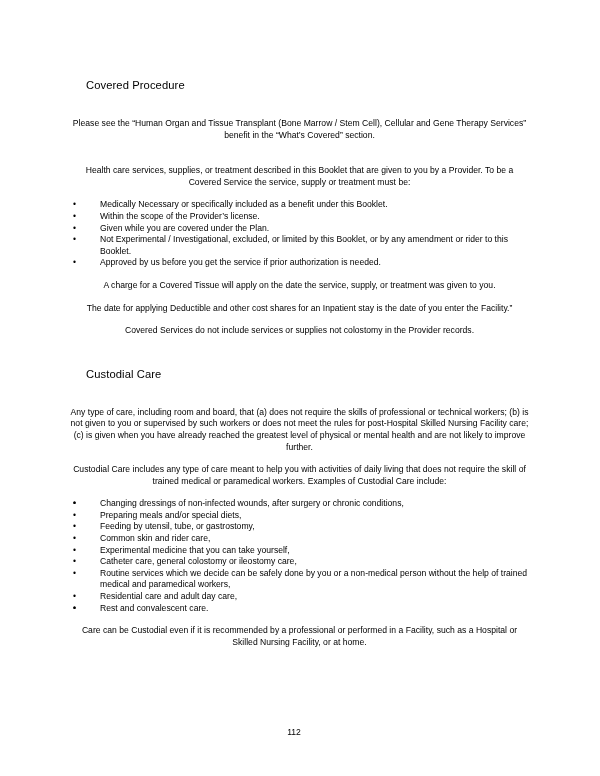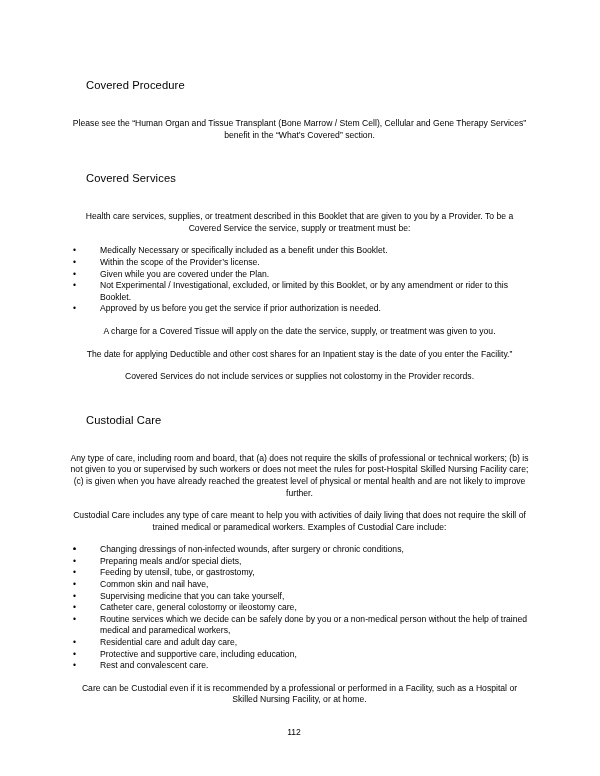--- a/index.html
+++ b/index.html
@@ -92,21 +92,20 @@
 <body>
 
 <div class="page">
   <div class="content">
 
     <h2 class="section-heading">Covered Procedure</h2>
     <div class="gap-after-heading"></div>
     <p class="body-text">Please see the “Human Organ and Tissue Transplant (Bone Marrow / Stem Cell), Cellular and Gene Therapy Services” benefit in the “What’s Covered” section.</p>
 
     <div class="gap-before-heading"></div>
-    <h2 class="section-heading">Covered Services</h2>
     <div class="gap-after-heading"></div>
     <p class="body-text">Health care services, supplies, or treatment described in this Booklet that are given to you by a Provider. To be a Covered Service the service, supply or treatment must be:</p>
 
     <div class="gap-para"></div>
     <ul class="bullet-list">
       <li>
         <span class="bullet-marker">•</span>
         <span>Medically Necessary or specifically included as a benefit under this Booklet.</span>
       </li>
       <li>
@@ -156,41 +155,40 @@
       <li>
         <span class="bullet-marker">•</span>
         <span>Preparing meals and/or special diets,</span>
       </li>
       <li>
         <span class="bullet-marker">•</span>
         <span>Feeding by utensil, tube, or gastrostomy,</span>
       </li>
       <li>
         <span class="bullet-marker">•</span>
-        <span>Common skin and nail have,</span>
-      </li>
-      <li>
-        <span class="bullet-marker">•</span>
-        <span>Supervising medicine that you can take yourself,</span>
+        <span>Common skin and rider care,</span>
+      </li>
+      <li>
+        <span class="bullet-marker">•</span>
+        <span>Experimental medicine that you can take yourself,</span>
       </li>
       <li>
         <span class="bullet-marker">•</span>
         <span>Catheter care, general colostomy or ileostomy care,</span>
       </li>
       <li>
         <span class="bullet-marker">•</span>
         <span>Routine services which we decide can be safely done by you or a non-medical person without the help of trained medical and paramedical workers,</span>
       </li>
       <li>
         <span class="bullet-marker">•</span>
         <span>Residential care and adult day care,</span>
       </li>
       <li>
         <span class="bullet-marker">•</span>
-        <span>Protective and supportive care, including education,</span>
       </li>
       <li>
         <span class="bullet-marker">•</span>
         <span>Rest and convalescent care.</span>
       </li>
     </ul>
 
     <div class="gap-para"></div>
     <p class="body-text">Care can be Custodial even if it is recommended by a professional or performed in a Facility, such as a Hospital or Skilled Nursing Facility, or at home.</p>
 

